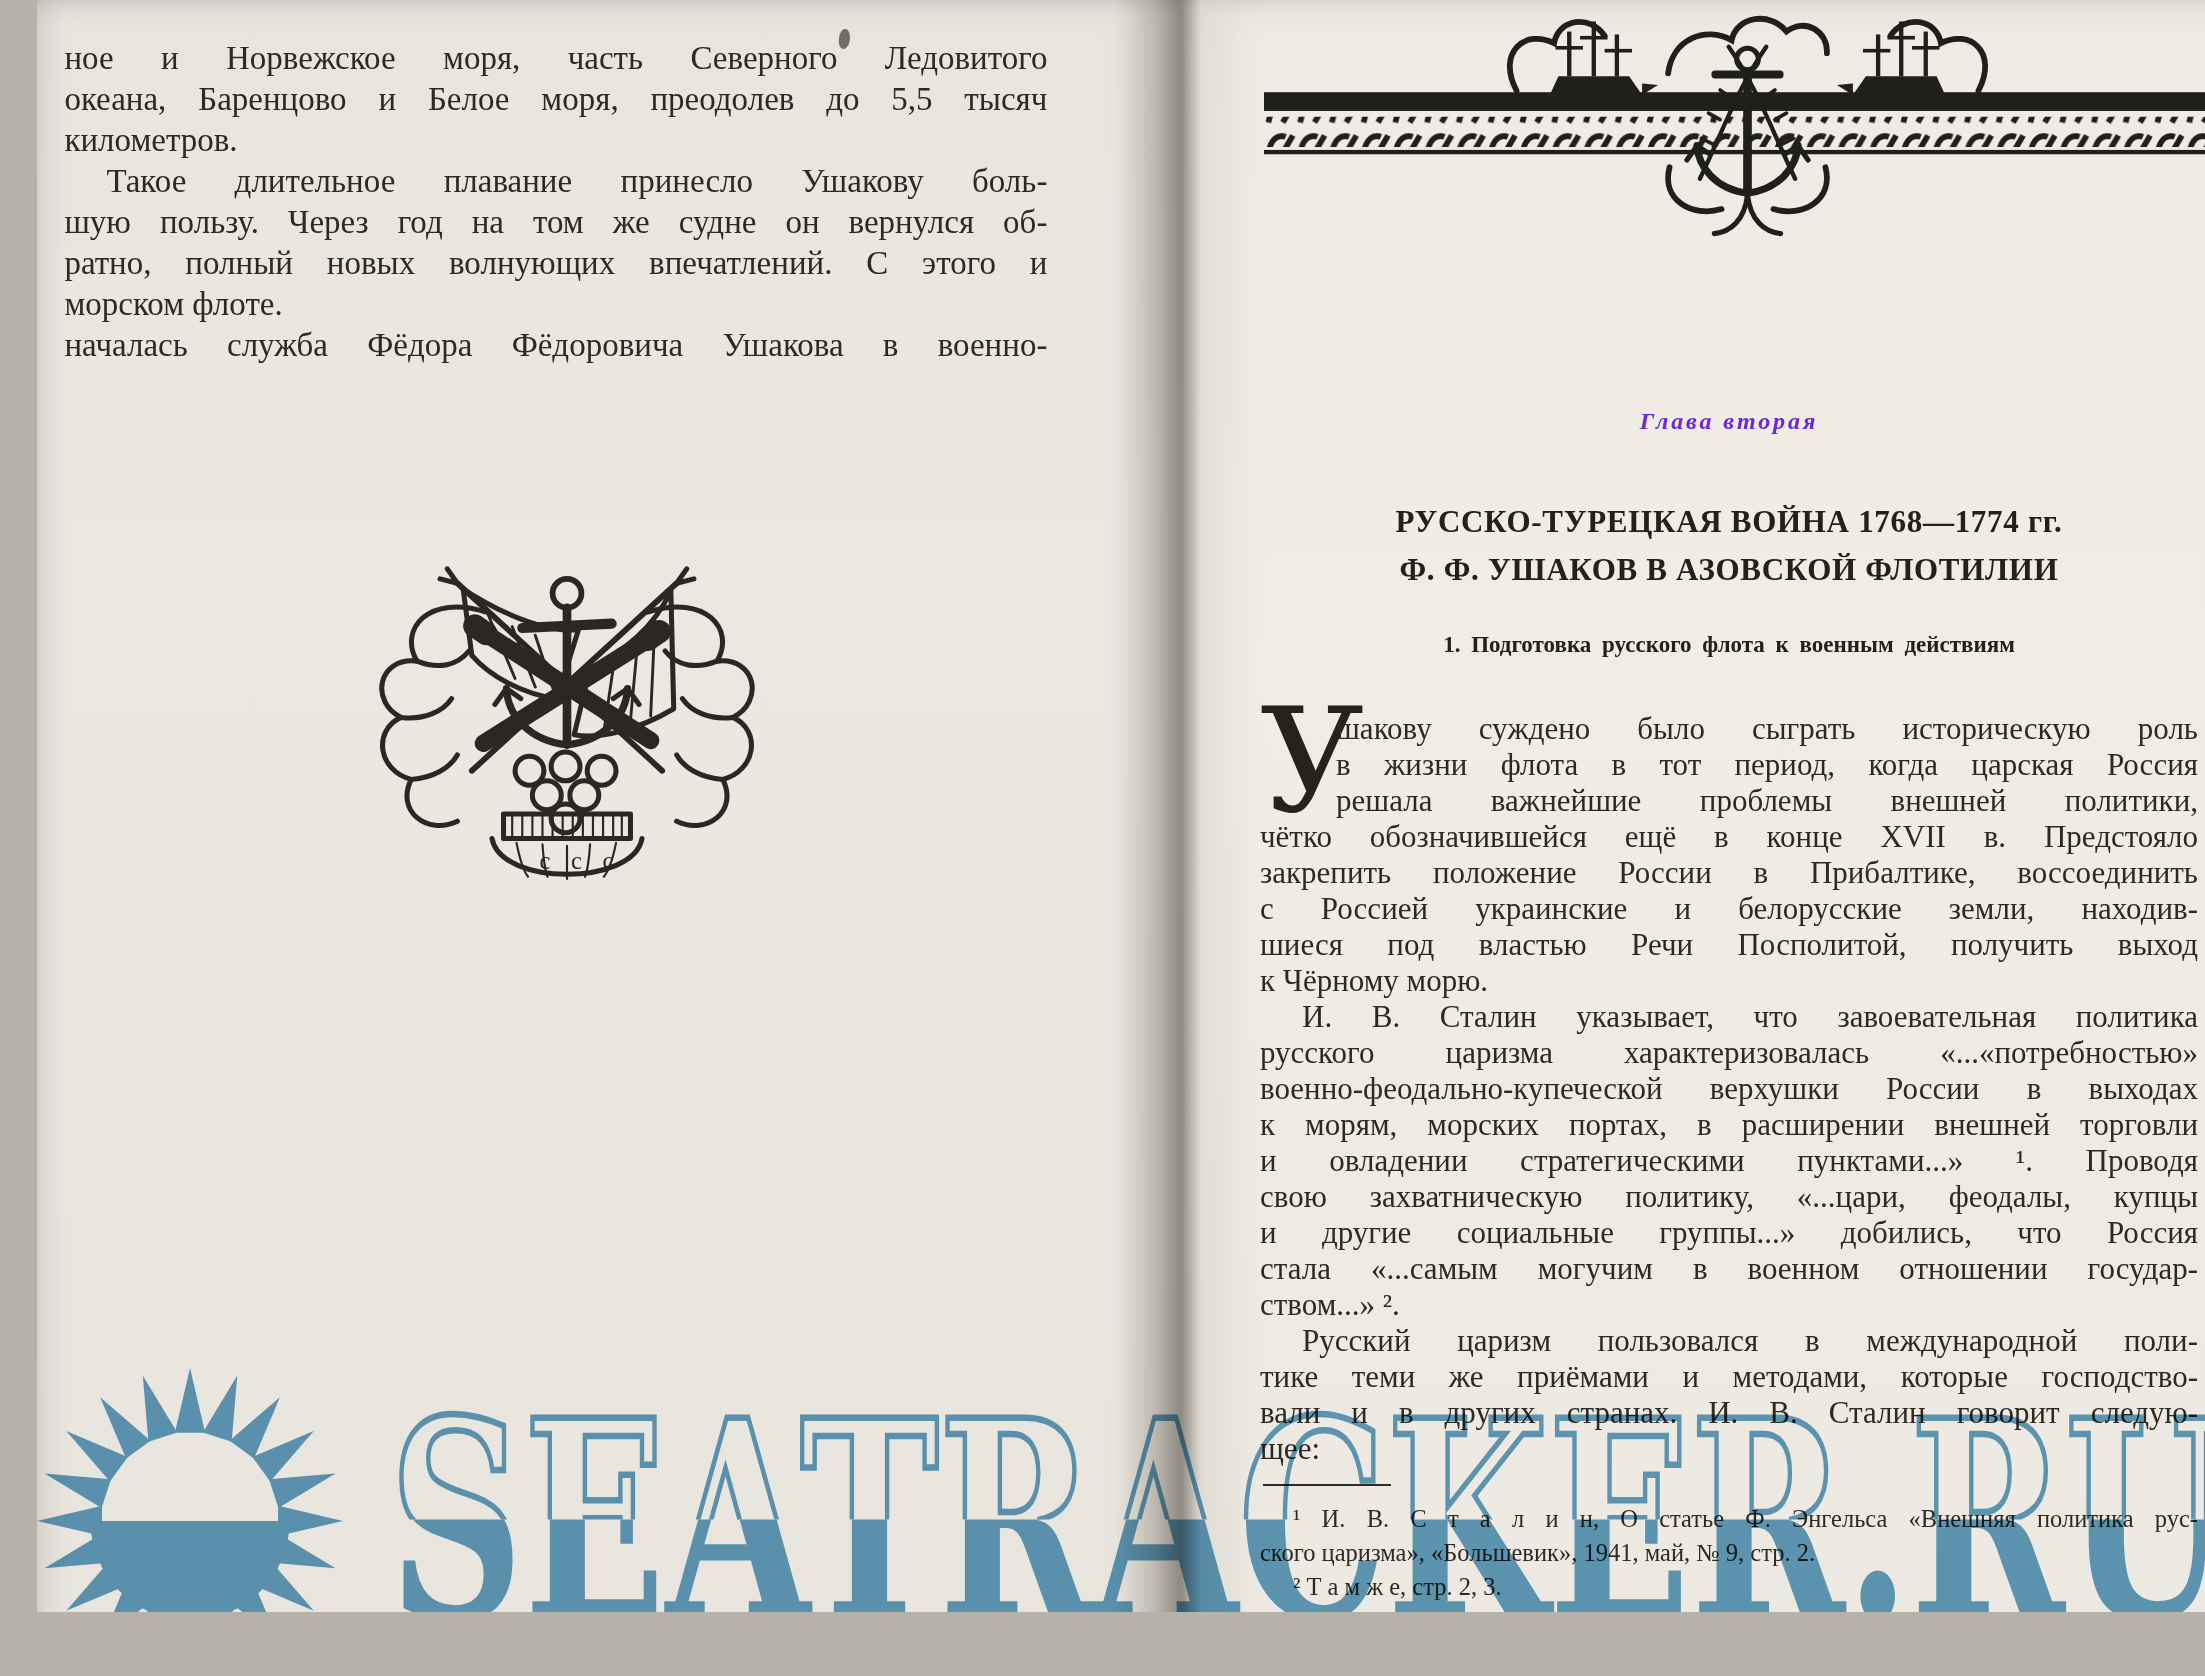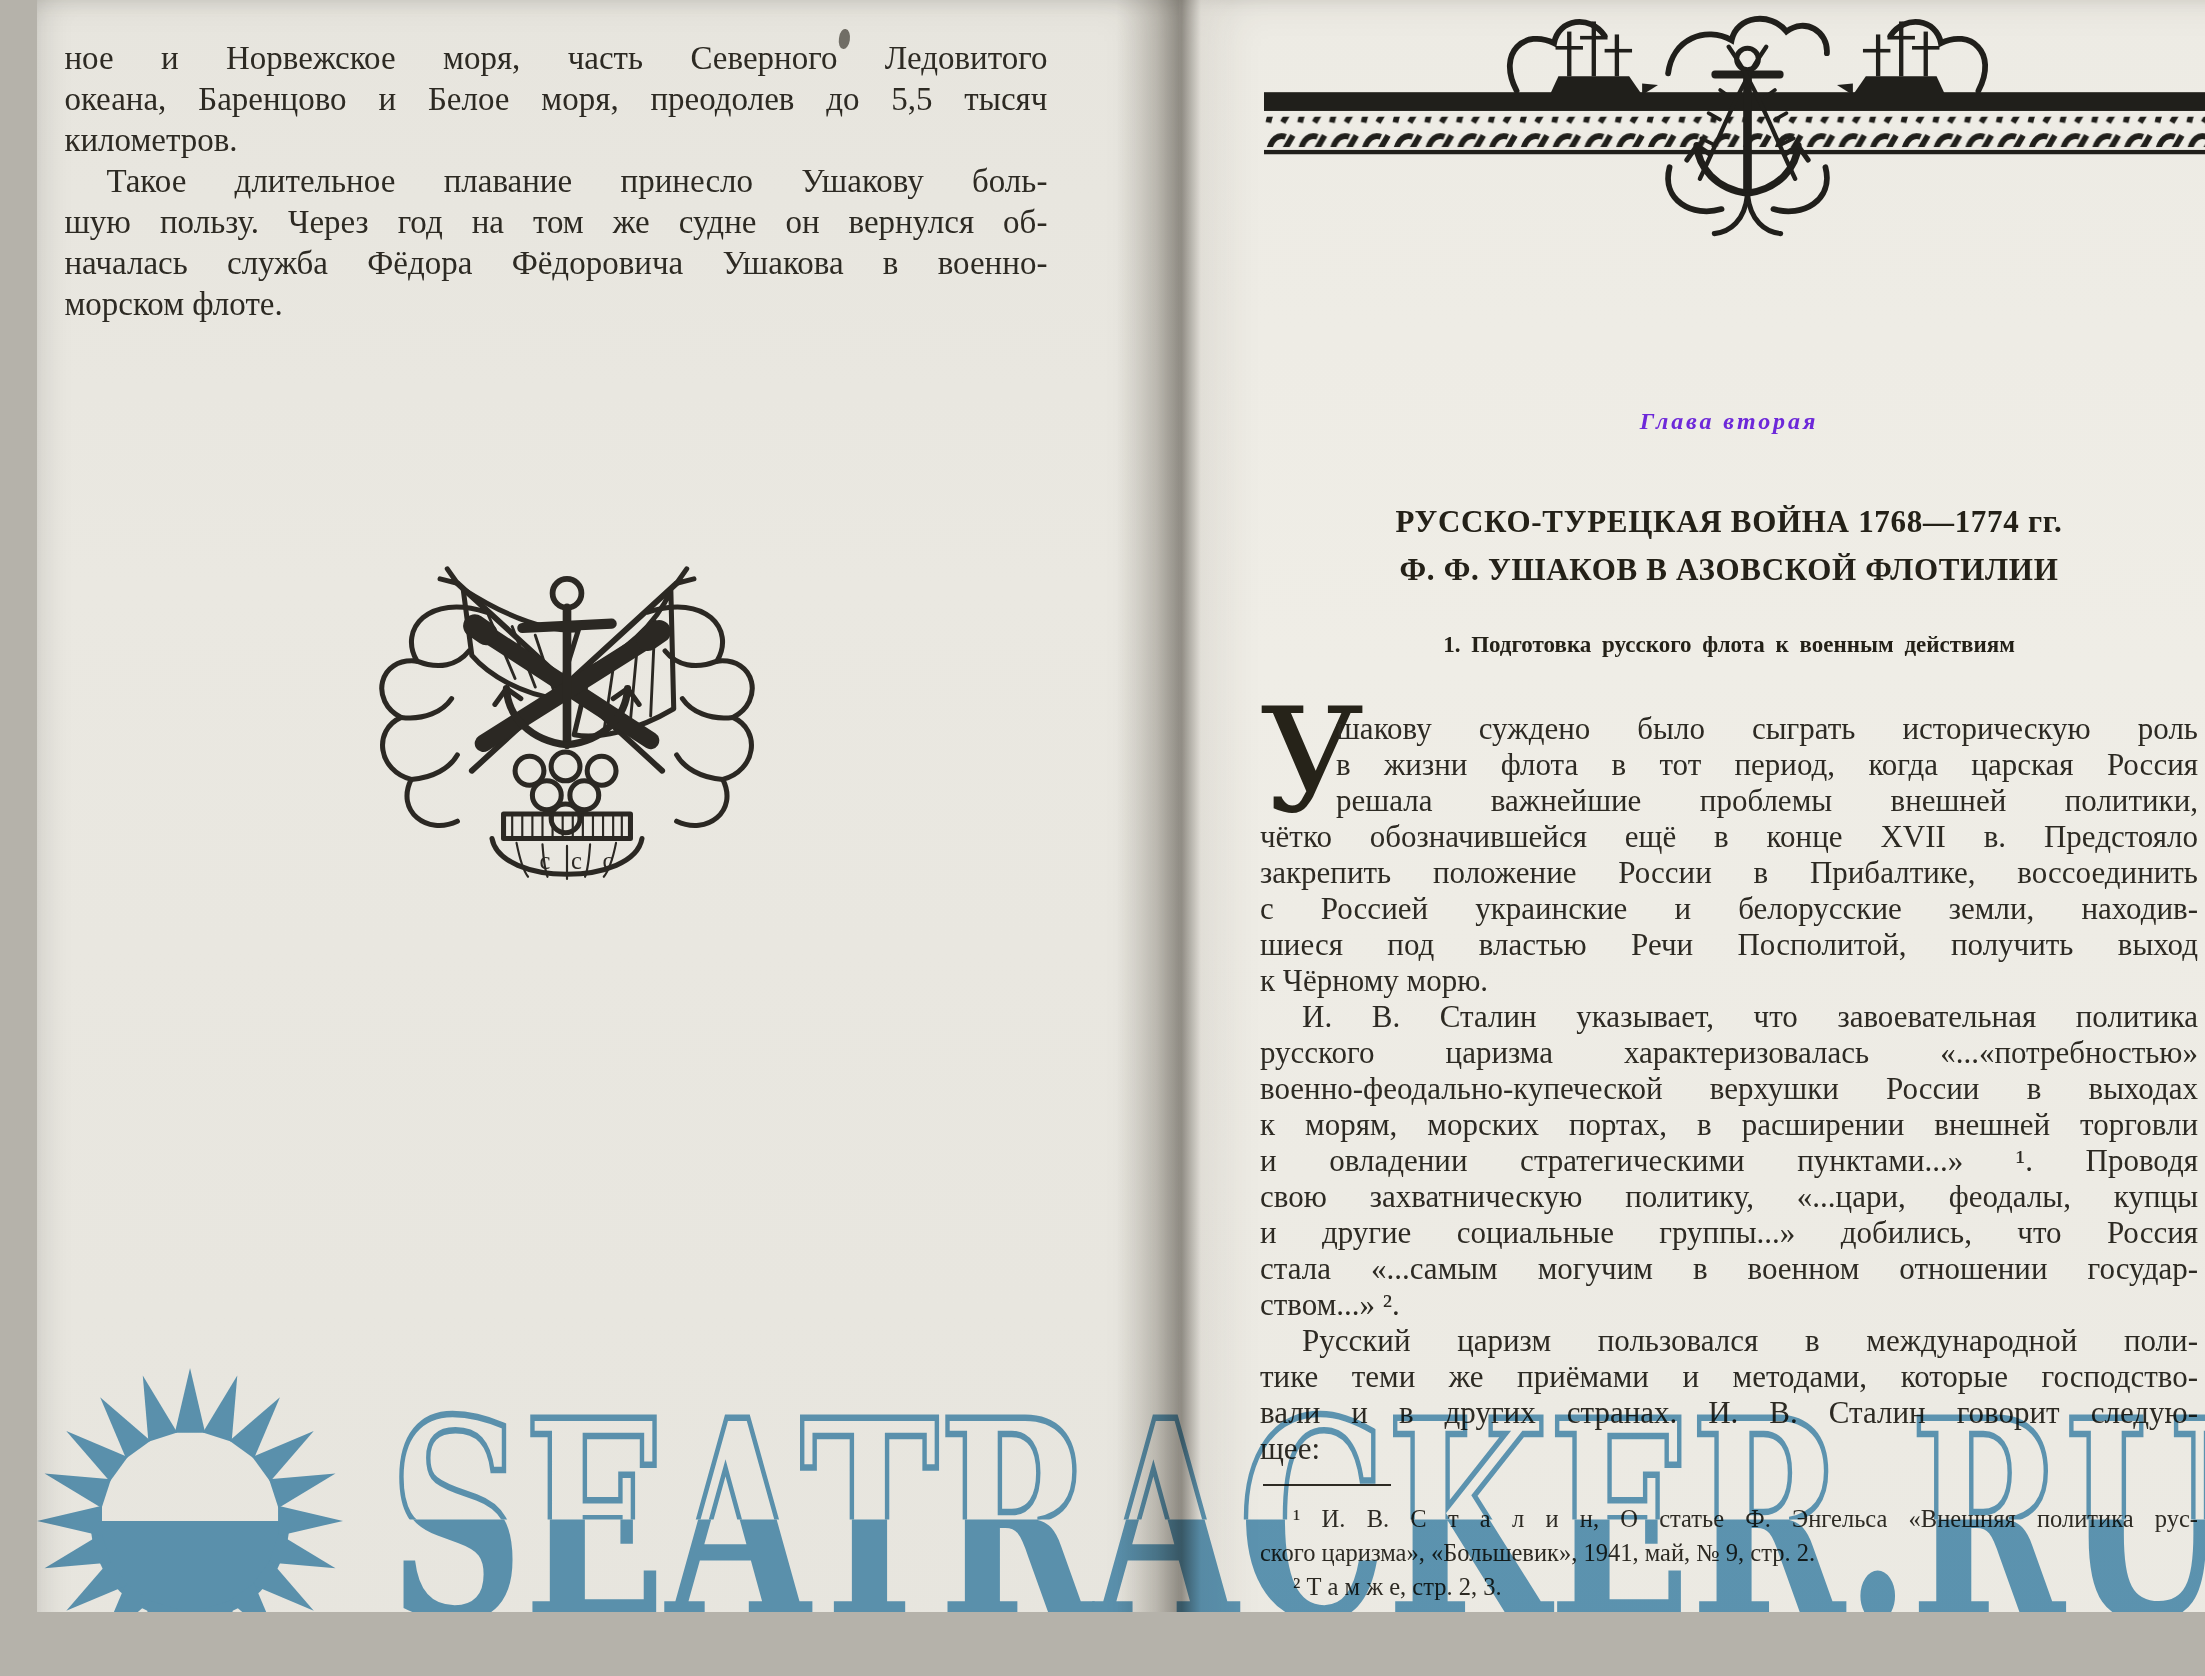--- a/index.html
+++ b/index.html
@@ -49,22 +49,23 @@
   <div id="left-page" class="page">
     <div id="ink-smudge"></div>
   </div>
 
   <div id="lp-text" class="lines">
     <div class="ln">ное и Норвежское моря, часть Северного Ледовитого</div>
     <div class="ln">океана, Баренцово и Белое моря, преодолев до 5,5 тысяч</div>
     <div class="ln end">километров.</div>
     <div class="ln ind">Такое длительное плавание принесло Ушакову боль-</div>
     <div class="ln">шую пользу. Через год на том же судне он вернулся об-</div>
+    <div class="ln">ратно, полный новых волнующих впечатлений. С этого и</div>
+    <div class="ln end">морском флоте.</div>
     <div class="ln">началась служба Фёдора Фёдоровича Ушакова в военно-</div>
-    <div class="ln end">морском флоте.</div>
   </div>
 
   <svg id="emblem" width="462" height="375" viewBox="0 0 640 520">
     <g fill="none" stroke="#2b2823" stroke-width="7" stroke-linecap="round" stroke-linejoin="round">
       <path d="M208 118 C 128 92 86 142 112 186 C 58 180 46 242 90 264 C 50 282 58 338 104 350 C 82 394 126 428 168 408"></path>
       <path d="M112 186 C 142 198 168 192 184 172"></path>
       <path d="M90 264 C 122 268 148 256 160 238"></path>
       <path d="M104 350 C 134 348 158 334 168 316"></path>
       <path d="M432 118 C 512 92 554 142 528 186 C 582 180 594 242 550 264 C 590 282 582 338 536 350 C 558 394 514 428 472 408"></path>
       <path d="M528 186 C 498 198 472 192 456 172"></path>

